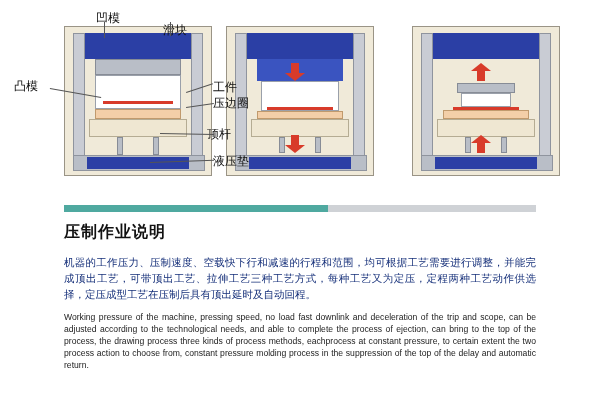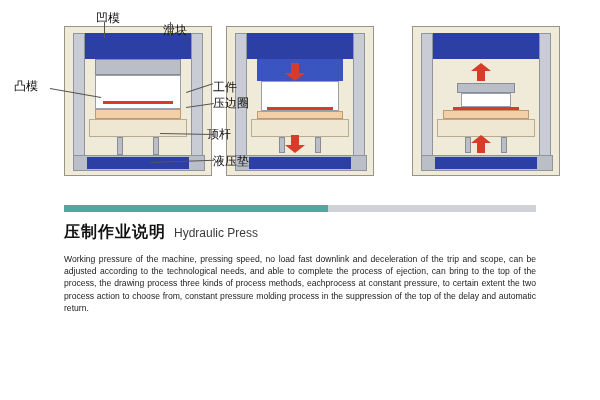--- a/index.html
+++ b/index.html
@@ -86,21 +86,21 @@
 
   
   .content {
     position: absolute;
     left: 64px; top: 222px;
     width: 472px;
   }
   .title-row {
     display: flex;
     align-items: baseline;
-    gap: 8px;
+    gap: 24px;
     margin-bottom: 10px;
     text-align: center;
   }
   .title-cn {
     font-size: 16px;
     font-weight: bold;
     color: #111;
     letter-spacing: 1px;
   }
   .title-en {
@@ -221,16 +221,16 @@
   <div class="callout" style="left:213px; top:155px;">液压垫</div>
   <div class="lead" style="left:150px; top:162px; width:64px; transform: rotate(-2deg);"></div>
 </div>
 
 <div class="bar-accent"></div>
 <div class="bar-gray"></div>
 
 <div class="content">
   <div class="title-row">
     <span class="title-cn">压制作业说明</span>
-    <span class="title-en">Hydraulic Press</span>
-  </div>
+  </div>
+  <p class="para-cn">机器的工作压力、压制速度、空载快下行和减速的行程和范围，均可根据工艺需要进行调整，并能完成顶出工艺，可带顶出工艺、拉伸工艺三种工艺方式，每种工艺又为定压，定程两种工艺动作供选择，定压成型工艺在压制后具有顶出延时及自动回程。</p>
   <p class="para-en">Working pressure of the machine, pressing speed, no load fast downlink and deceleration of the trip and scope, can be adjusted according to the technological needs, and able to complete the process of ejection, can bring to the top of the process, the drawing process three kinds of process methods, eachprocess at constant pressure, to certain extent the two process action to choose from, constant pressure molding process in the suppression of the top of the delay and automatic return.</p>
 </div>
 
 </body></html>

